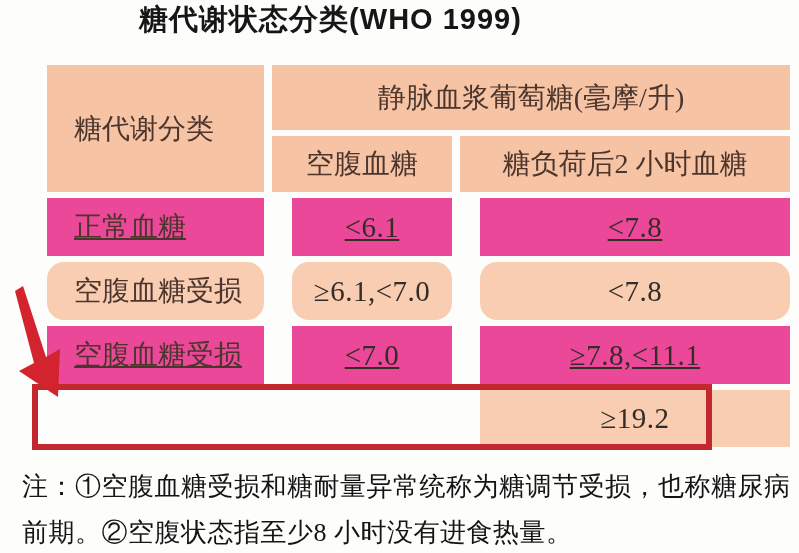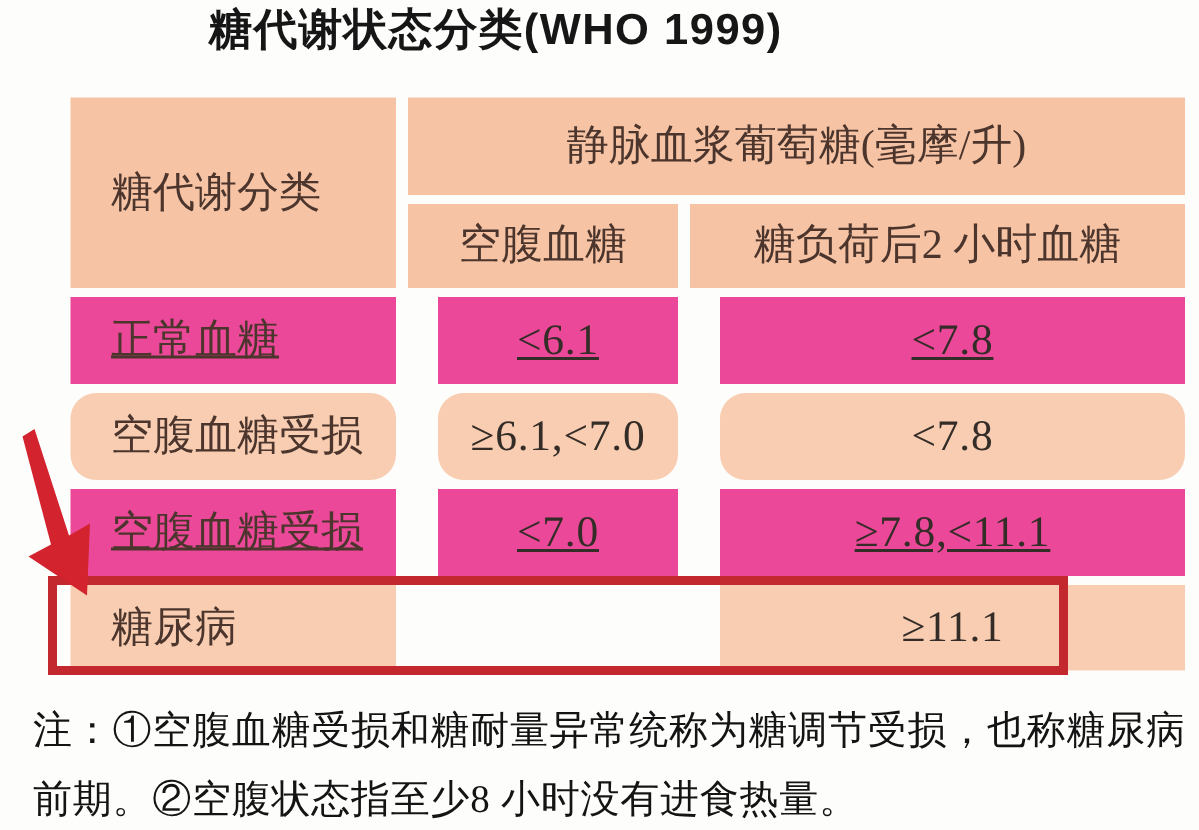--- a/index.html
+++ b/index.html
@@ -76,22 +76,21 @@
   <div class="cell value bg-gray c3 r3">&lt;7.8</div>
 
   <div class="cell left bg-sal c1 r4">空腹血糖受损</div>
   <div class="cell value bg-sal c2 r4">≥6.1,&lt;7.0</div>
   <div class="cell value bg-sal c3 r4">&lt;7.8</div>
 
   <div class="cell left bg-gray c1 r5">空腹血糖受损</div>
   <div class="cell value bg-gray c2 r5">&lt;7.0</div>
   <div class="cell value bg-gray c3 r5">≥7.8,&lt;11.1</div>
 
-  <div class="cell left bg-sal c1 r6">糖尿病</div>
-  <div class="cell value bg-sal c3 r6">≥11.1</div>
+  <div class="cell value bg-sal c3 r6">≥19.2</div>
 </div>
 
 <div class="highlight"></div>
 
 <svg class="arrow-svg" viewBox="0 0 799 553" xmlns="http://www.w3.org/2000/svg">
   <polygon points="15,291 23,286 46,357 60,349 58,397 19,371 34,363" fill="#d2232e"></polygon>
 </svg>
 
 <div class="note">
   <div>注：①空腹血糖受损和糖耐量异常统称为糖调节受损，也称糖尿病</div>

